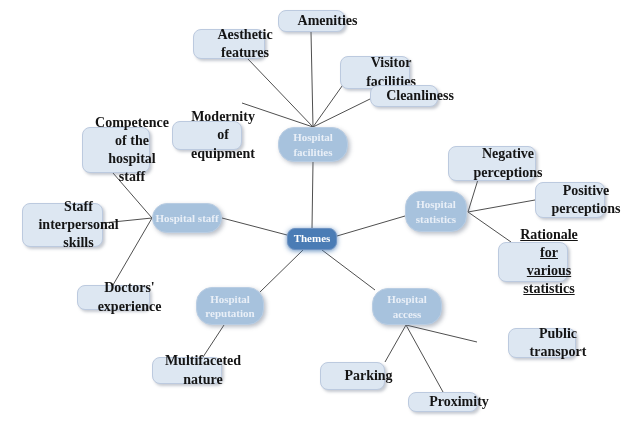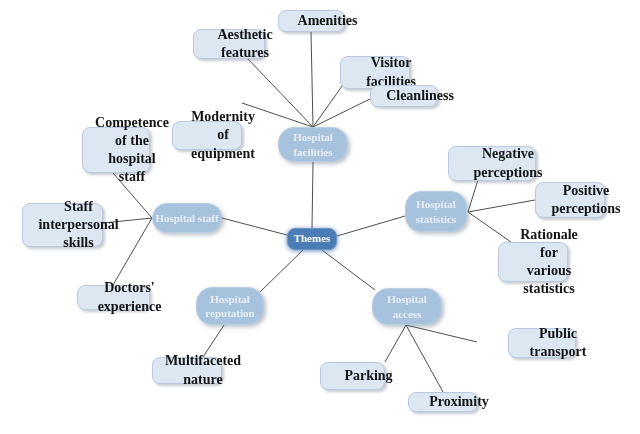--- a/index.html
+++ b/index.html
@@ -49,21 +49,21 @@
   #n-amenities{left:278px;top:10px;width:67px;height:22px;}
   #n-aesthetic{left:193px;top:29px;width:72px;height:30px;}
   #n-visitor{left:340px;top:56px;width:70px;height:33px;}
   #n-modernity{left:172px;top:85px;width:70px;height:29px;margin-top:36px;}
   #n-cleanliness{left:370px;top:85px;width:68px;height:22px;}
   #n-competence{left:82px;top:127px;width:68px;height:46px;}
   #n-interpersonal{left:22px;top:203px;width:81px;height:44px;}
   #n-doctors{left:77px;top:285px;width:73px;height:25px;}
   #n-negative{left:448px;top:138px;width:88px;height:35px;margin-top:8px;}
   #n-positive{left:535px;top:182px;width:70px;height:36px;}
-  #n-rationale{left:498px;top:242px;width:70px;height:40px;}
+  #n-rationale{left:498px;top:242px;width:70px;height:40px;text-decoration:underline;}
   #n-multifaceted{left:152px;top:357px;width:70px;height:27px;}
   #n-parking{left:320px;top:362px;width:65px;height:28px;}
   #n-proximity{left:408px;top:392px;width:70px;height:20px;}
   #n-publictransport{left:477px;top:328px;width:68px;height:30px;margin-left:31px;}
 </style>
 </head>
 <body>
 
 <div class="canvas">
 

